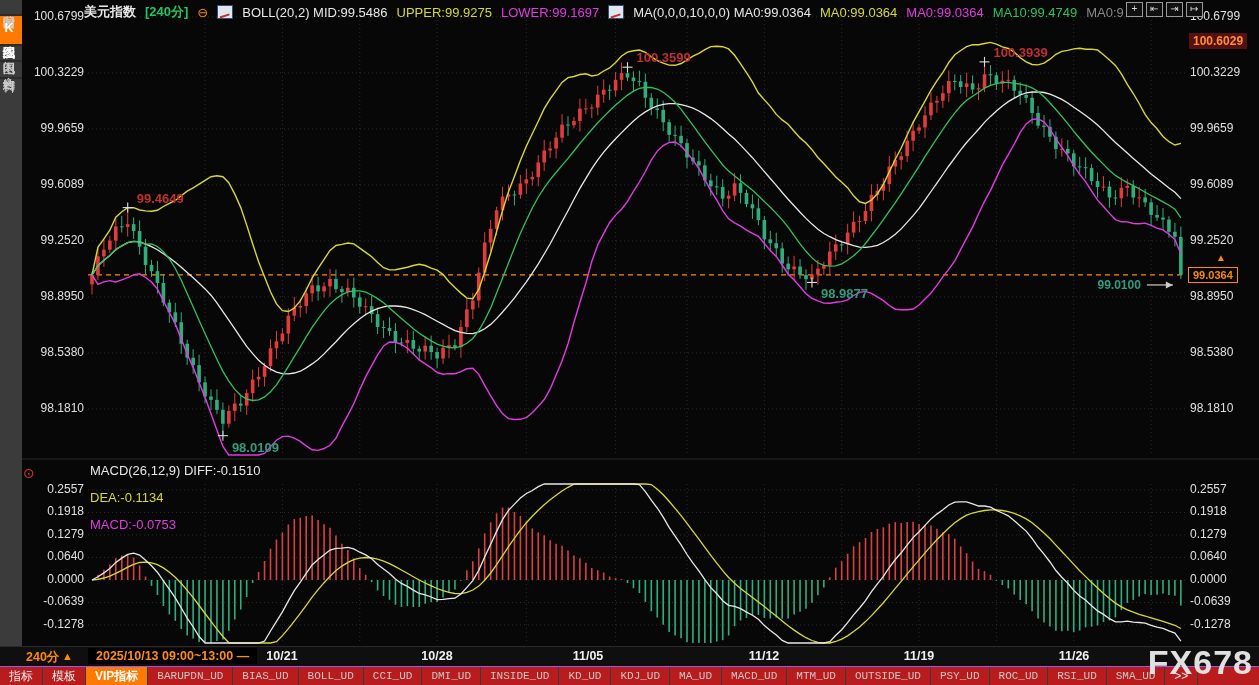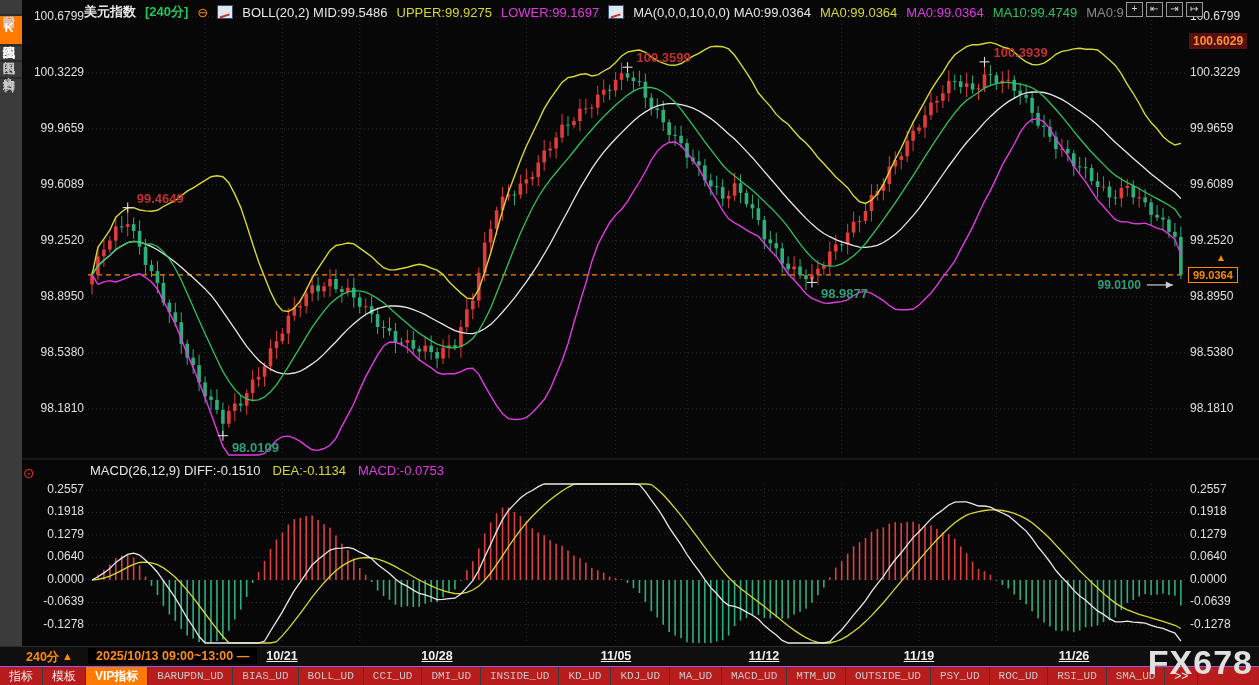--- a/index.html
+++ b/index.html
@@ -32,31 +32,31 @@
   .axis-label{position:absolute;font-size:12px;color:#e0e0e0;white-space:nowrap;z-index:2;}
   .axis-left{width:58px;text-align:right;left:26px;}
   .axis-right{left:1190px;text-align:left;}
   
   #badge-high{position:absolute;left:1189px;top:33px;z-index:3;background:#551111;color:#ff9030;
        font-size:12px;font-weight:bold;padding:1px 4px;}
   #price-box{position:absolute;left:1188px;top:267px;z-index:3;background:#050505;color:#ff8a00;
        border:1px solid #ff8a00;font-size:11px;font-weight:bold;padding:1px 4px;}
   #price-box-arrow{position:absolute;left:1216px;top:252px;z-index:3;color:#ff8a00;font-size:10px;}
   
-  #macd-header{position:absolute;left:90px;top:463px;z-index:3;display:flex;gap:12px;font-size:13px;white-space:nowrap;}
+  #macd-header{position:absolute;left:90px;top:463px;z-index:3;display:flex;gap:12px;font-size:13px;white-space:nowrap;flex-direction:column;}
   #macd-gear{position:absolute;left:23px;top:465px;z-index:3;color:#e03030;font-size:14px;cursor:pointer;}
   
   #time-row{position:absolute;left:0;top:646px;width:1259px;height:20px;background:#0f0f0f;
        border-top:1px solid #2b2b2b;z-index:2;}
   #period-label{position:absolute;left:26px;top:2px;color:#ff8a00;font-size:12.5px;font-weight:bold;}
   #period-arrow{position:absolute;left:62px;top:3px;color:#ff8a00;font-size:11px;}
   #range-box{position:absolute;left:88px;top:1px;background:#000;color:#ff8c1a;font-size:12.5px;
        font-weight:bold;padding:1px 8px;}
   .date-label{position:absolute;top:2px;transform:translateX(-50%);color:#f0f0f0;
-       font-size:12.5px;font-weight:bold;text-decoration:underline;}
+       font-size:12.5px;font-weight:bold;}
   
   #tabs-row{position:absolute;left:0;top:666px;width:1259px;height:19px;background:#b91c1c;
        border-top:1px solid #8b5cf6;display:flex;align-items:stretch;z-index:3;}
   .tab{font-size:12px;color:#ececec;line-height:18px;padding:0 9px;border-right:1px solid #3a3a3a;
        cursor:pointer;white-space:nowrap;}
   .tab.vip{background:#ff7a00;color:#fff;font-weight:bold;}
   .tab.ud{font-family:Liberation Mono, monospace;font-size:11px;color:#c8c8c8;}
   #watermark{position:absolute;right:6px;top:642px;z-index:6;color:#e0e0e0;font-size:34px;
        font-weight:bold;letter-spacing:1px;line-height:40px;}
 </style>
@@ -757,21 +757,21 @@
       <div class="c-white">MACD(26,12,9) DIFF:-0.1510</div>
       <div class="c-yellow">DEA:-0.1134</div>
       <div class="c-magenta">MACD:-0.0753</div>
     </div>
   <div id="macd-gear">⊙</div>
 
   <div id="time-row">
     <span id="period-label">240分</span>
     <span id="period-arrow">▲</span>
     <span id="range-box">2025/10/13 09:00~13:00 —</span>
-    <span id="dates-holder"><div class="date-label" style="left: 282px;">10/21</div><div class="date-label" style="left: 437px;">10/28</div><div class="date-label" style="left: 616px;">11/05</div><div class="date-label" style="left: 764px;">11/12</div><div class="date-label" style="left: 919px;">11/19</div><div class="date-label" style="left: 1074px;">11/26</div></span>
+    <span id="dates-holder"><div class="date-label" style="left: 282px;">10/21</div><div class="date-label" style="left: 437px;">10/28</div><div class="date-label" style="left: 588px;">11/05</div><div class="date-label" style="left: 764px;">11/12</div><div class="date-label" style="left: 919px;">11/19</div><div class="date-label" style="left: 1074px;">11/26</div></span>
   </div>
 
   <div id="tabs-row">
       <div class="tab">指标</div>
       <div class="tab">模板</div>
       <div class="tab vip">VIP指标</div>
       <div class="tab ud">BARUPDN_UD</div>
       <div class="tab ud">BIAS_UD</div>
       <div class="tab ud">BOLL_UD</div>
       <div class="tab ud">CCI_UD</div>

